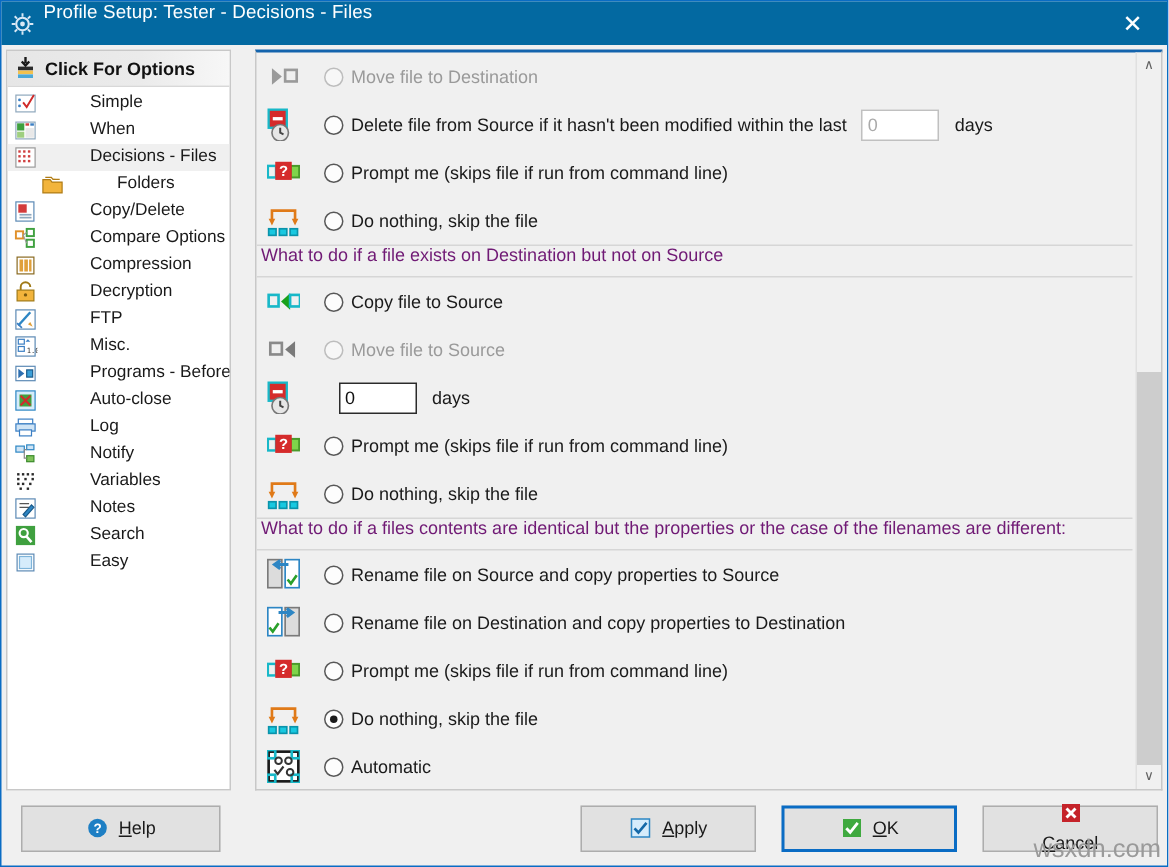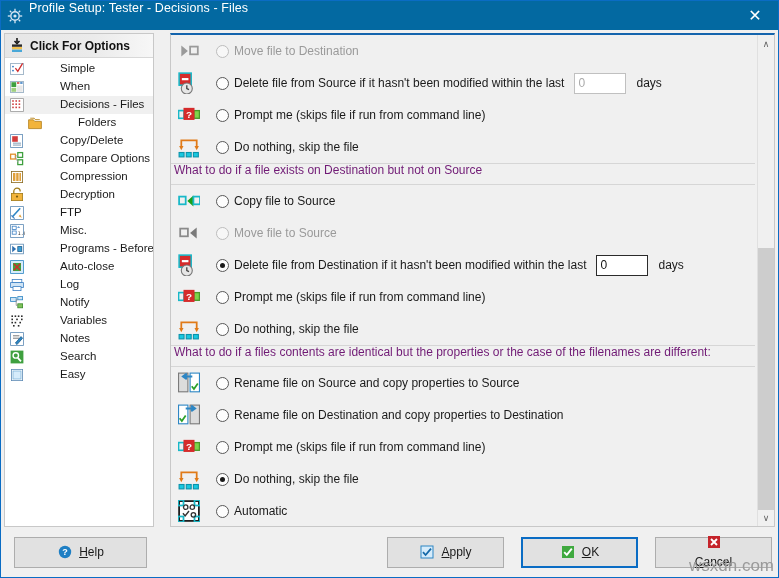--- a/index.html
+++ b/index.html
@@ -589,24 +589,20 @@
                 </span>
               </div>
               <div class="opt-row">
                 <span class="opt-icon">
                   <svg width="22" height="22" viewBox="0 0 20 20">
                     <rect x="1" y="1" width="11" height="11" fill="#d52b2b" stroke="#18b8c8" stroke-width="1.4"></rect>
                     <rect x="3.5" y="5.5" width="6" height="2" fill="#fff"></rect>
                     <circle cx="8" cy="15" r="5" fill="#e6e6e6" stroke="#777"></circle>
                     <path d="M8 12 V15 L10 16" stroke="#444" stroke-width="1.2" fill="none"></path>
                   </svg>
-                </span>
-                <span class="radio-wrap">
-                  <span class="radio checked"></span>
-                  <span class="radio-label">Delete file from Destination if it hasn't been modified within the last</span>
                 </span>
                 <input type="text" class="days-field" value="0" style="">
                 <span class="days-label">days</span>
               </div>
               <div class="opt-row">
                 <span class="opt-icon">
                   <svg width="22" height="22" viewBox="0 0 20 20">
                     <rect x="0.5" y="6" width="5" height="7" fill="none" stroke="#18b8c8" stroke-width="1.5"></rect>
                     <rect x="14.5" y="6" width="5" height="7" fill="#7fd44a" stroke="#4a9a2a" stroke-width="1.2"></rect>
                     <rect x="5" y="3.5" width="10" height="11" fill="#d52b2b"></rect>

